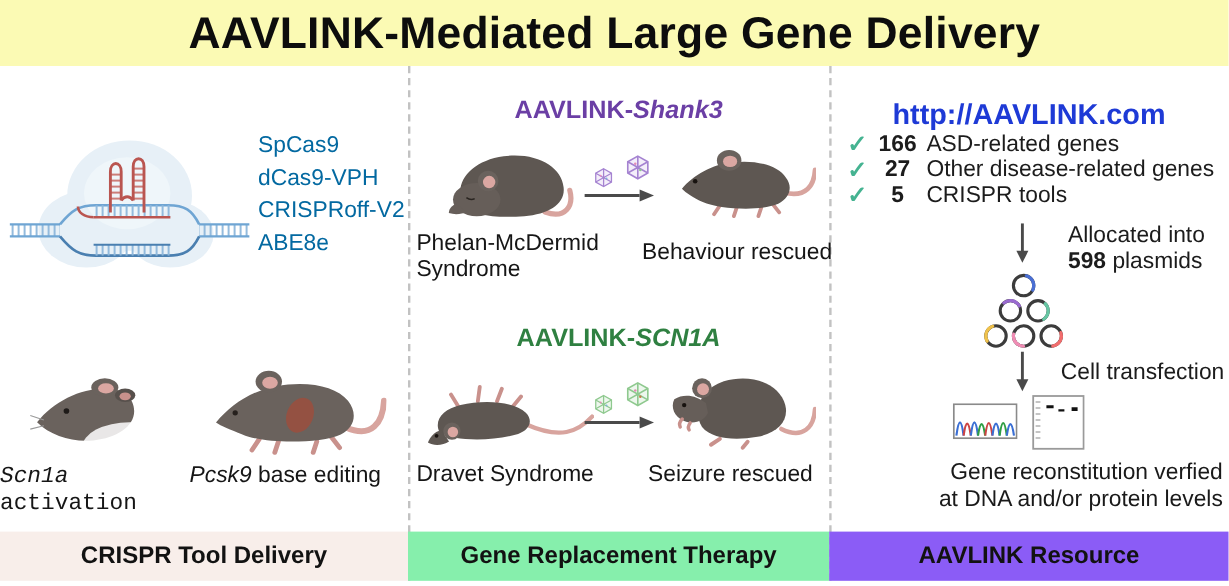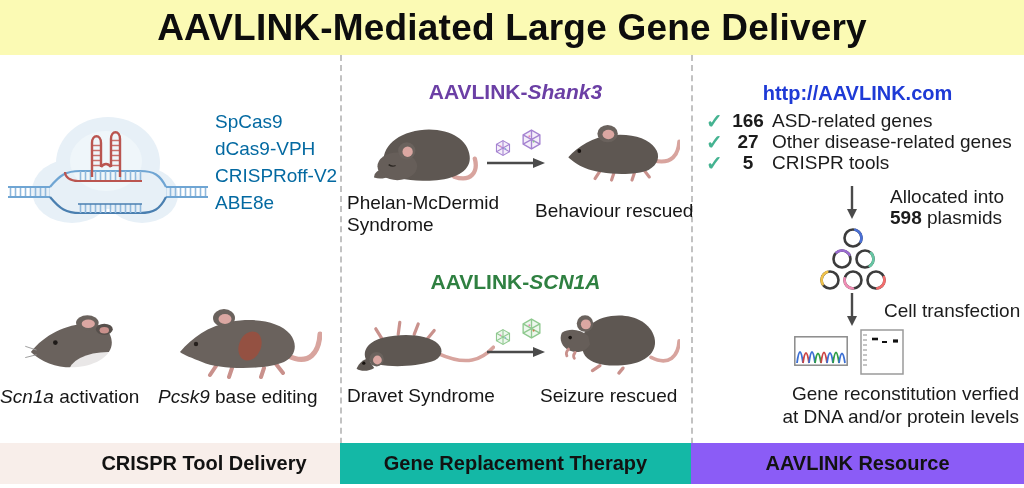--- a/index.html
+++ b/index.html
@@ -14,21 +14,21 @@
   .divider.d1{left:340px;} .divider.d2{left:691px;}
   
   .footer{position:absolute;top:443px;height:41px;display:flex;align-items:center;
           justify-content:center;font-weight:bold;font-size:20px;color:#121212;}
   .footer.f1{left:0;width:340px;} .footer.f2{left:340px;width:351px;} .footer.f3{left:691px;width:333px;}
   
   .abs{position:absolute;}
   .caption{font-size:19px;color:#161616;text-align:left;line-height:22px;}
   .tool-list{font-size:19px;line-height:27px;color:#0369a1;}
   .case-title{width:351px;text-align:center;font-weight:bold;font-size:21px;}
-  .url{width:333px;text-align:center;font-weight:bold;font-size:20px;}
+  .url{width:333px;text-align:center;font-weight:bold;font-size:24px;}
   .check-row{display:flex;align-items:center;height:21px;font-size:19px;color:#1c1c1c;}
   .check-glyph{width:24px;font-size:20px;font-weight:bold;line-height:20px;}
   .check-count{width:36px;text-align:center;font-weight:bold;}
   .check-label{margin-left:6px;white-space:nowrap;}
   .note{font-size:19px;line-height:21px;color:#1c1c1c;}
   .verify{width:322px;text-align:center;font-size:19px;line-height:23px;color:#1a1a1a;}
   .pyramid{display:flex;flex-direction:column;align-items:center;}
   .pyr-row{display:flex;gap:1px;margin-top:-1px;}
   .capsid-row{display:flex;align-items:flex-end;gap:8px;}
   i{font-style:italic;}
@@ -86,21 +86,21 @@
   <svg class="abs" style="left:25px;top:303px;" width="104" height="80" viewBox="0 0 110 85">
     <path d="M6,52 C20,34 44,22 66,22 C82,22 92,30 92,42 C92,56 76,66 56,68 C38,70 18,64 6,52 Z" fill="#6A625D"></path>
     <ellipse cx="84" cy="28" rx="9" ry="6" fill="#57504C"></ellipse>
     <ellipse cx="84" cy="29" rx="5" ry="3.5" fill="#C9918C"></ellipse>
     <ellipse cx="66" cy="21" rx="12" ry="8" fill="#6A625D"></ellipse>
     <ellipse cx="67" cy="22" rx="7" ry="4.5" fill="#DBA7A2"></ellipse>
     <circle cx="32" cy="42" r="2.5" fill="#1e1a18"></circle>
     <path d="M12,50 L0,46 M12,55 L0,58" stroke="#9a9a9a" stroke-width="1"></path>
     <ellipse cx="88" cy="74" rx="42" ry="22" fill="#ffffff" opacity="0.85"></ellipse>
   </svg>
-  <div class="abs caption" style="left:0px;top:386px;width:162px;">
+  <div class="abs caption" style="left:0px;top:386px;width:162px;font-family:Liberation Mono, monospace;">
     <i>Scn1a</i><span> activation</span>
   </div>
 
   <svg class="abs" style="left:172px;top:300px;" width="150" height="80" viewBox="0 0 150 80">
     <path d="M116,56 C138,66 147,52 148,34" stroke="#D8A49E" stroke-width="5" fill="none" stroke-linecap="round"></path>
     <path d="M44,66 l-6,9 M60,68 l-3,9 M92,68 l-3,9 M104,64 l7,9" stroke="#C9918C" stroke-width="4" stroke-linecap="round"></path>
     <path d="M8,52 C20,38 36,26 58,22 C84,17 108,22 118,34 C126,44 124,56 112,62 C94,70 48,70 30,62 C20,58 12,55 8,52 Z" fill="#6A625D"></path>
     <ellipse cx="78" cy="46" rx="11" ry="15" transform="rotate(22 78 46)" fill="#99503F" opacity="0.9"></ellipse>
     <ellipse cx="52" cy="18" rx="11" ry="9" fill="#6A625D"></ellipse>
     <ellipse cx="53" cy="19" rx="6.5" ry="5" fill="#DBA7A2"></ellipse>
@@ -296,23 +296,23 @@
     <line x1="12" y1="10" x2="18" y2="10" stroke="#111111" stroke-width="2.6"></line>
     <line x1="22" y1="13" x2="27" y2="13" stroke="#111111" stroke-width="2"></line>
     <line x1="33" y1="12" x2="38" y2="12" stroke="#111111" stroke-width="3.2"></line>
   </svg>
 
   <div class="abs verify" style="left:697px;top:382px;text-align:right;">
     <div>Gene reconstitution verfied</div>
     <div>at DNA and/or protein levels</div>
   </div>
 
-  <div class="footer f1" style="background-color: rgb(248, 238, 234); padding-left: 34px;">
+  <div class="footer f1" style="background-color: rgb(248, 238, 234);">
     <span>CRISPR Tool Delivery</span>
   </div>
-  <div class="footer f2" style="background-color: #14b8a6;">
+  <div class="footer f2" style="background-color: #86efac;">
     <span>Gene Replacement Therapy</span>
   </div>
   <div class="footer f3" style="background-color: #8b5cf6;">
     <span>AAVLINK Resource</span>
   </div>
 
 </div>
 
 </body></html>

